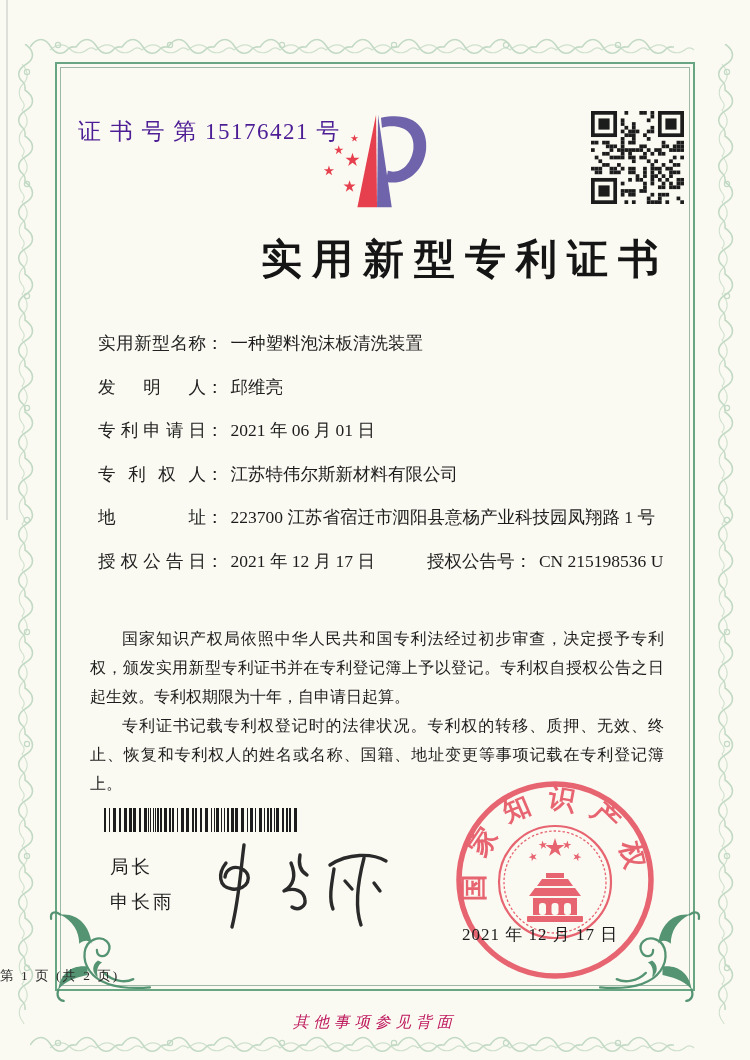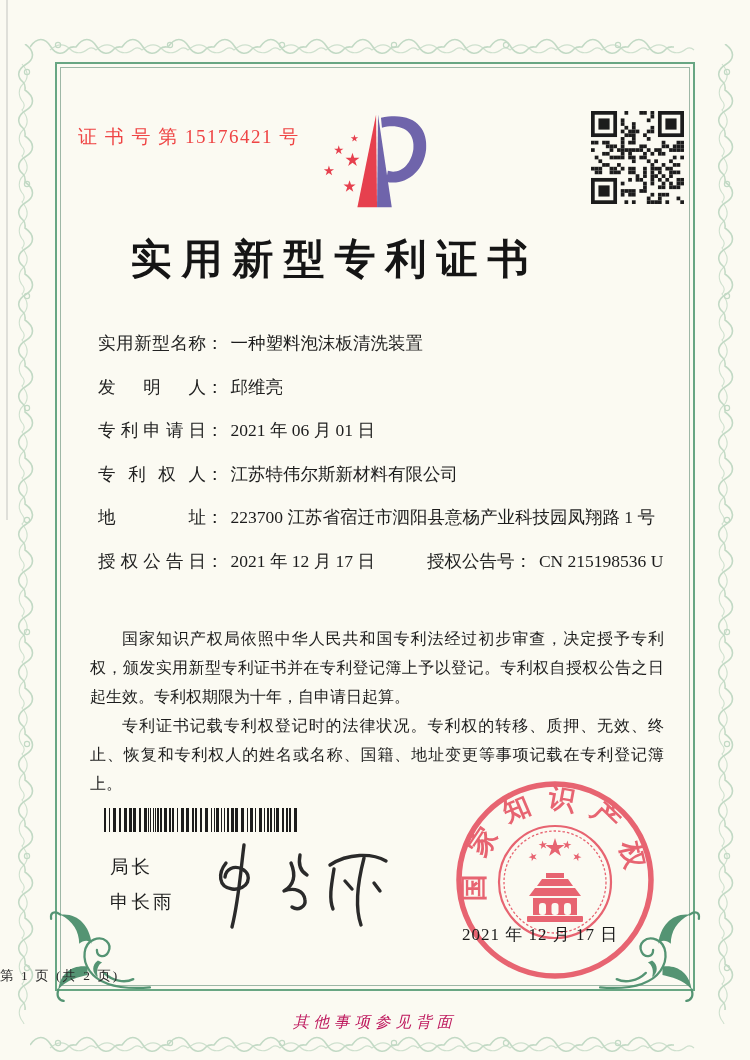--- a/index.html
+++ b/index.html
@@ -22,28 +22,28 @@
     border:2.5px solid #68a683;box-sizing:border-box;
   }
   .frame-inner{
     position:absolute;left:3px;top:3px;right:3px;bottom:3px;
     border:1px solid #9db7a6;
   }
   .flourish{position:absolute;width:104px;height:104px;}
   .flourish-br{left:598px;top:898px;}
   .flourish-bl{left:48px;top:898px;transform:scaleX(-1);}
   .cert-no{
-    position:absolute;left:78px;top:124px;
-    font-size:19px;letter-spacing:1.5px;color:#ef4444;
+    position:absolute;left:78px;top:116px;
+    font-size:23px;letter-spacing:1.5px;color:#4c1d95;
   }
   .logo{position:absolute;left:300px;top:108px;width:158px;height:108px;}
   .qr{position:absolute;left:591px;top:111px;width:93px;height:93px;}
   .title{
     position:absolute;left:0;top:232px;width:669px;
-    text-align:center;font-size:41px;font-weight:bold;
+    text-align:right;font-size:41px;font-weight:bold;
     letter-spacing:10px;color:#151515;
   }
   .fields{position:absolute;left:90px;top:324px;width:578px;list-style:none;margin:8px;padding:0;}
   .fields li{font-size:17.5px;line-height:22.5px;margin-bottom:21px;white-space:nowrap;}
   .flabel{
     display:inline-block;width:108px;vertical-align:bottom;
     text-align:justify;text-align-last:justify;color:#222;
   }
   .fcolon{margin-right:7px;}
   .fvalue{color:#1c1c1c;}

